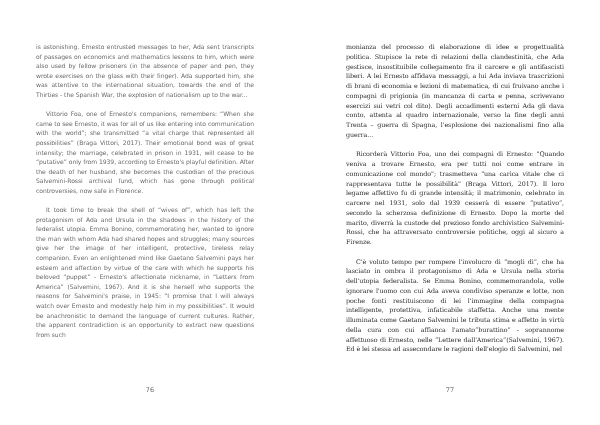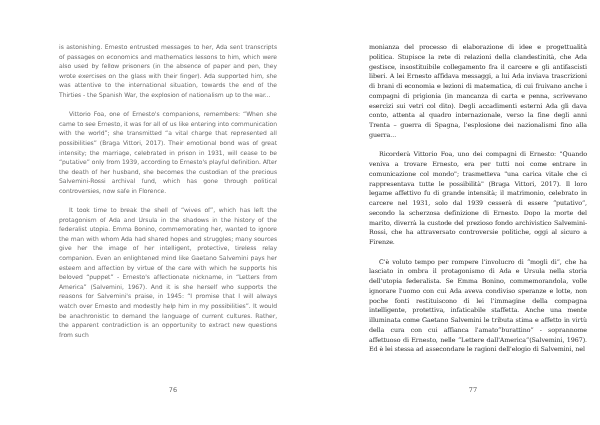--- a/index.html
+++ b/index.html
@@ -1,17 +1,17 @@
 <!DOCTYPE html>
 <html><head>
 <meta charset="utf-8">
 <style>
   html, body { margin: 0; padding: 0; background: #ffffff; }
   body { width: 600px; height: 425px; position: relative; overflow: hidden; }
-  .page { position: absolute; top: 0; height: 425px; margin-left: 23px; }
+  .page { position: absolute; top: 0; height: 425px; }
   .page.left { left: 0; width: 300px; }
   .page.right { left: 300px; width: 300px; }
   .text {
     position: absolute;
     text-align: justify;
     hyphens: manual;
   }
   .left .text {
     left: 36px; width: 218px; top: 42px;
     font-family: "DejaVu Sans", sans-serif;

